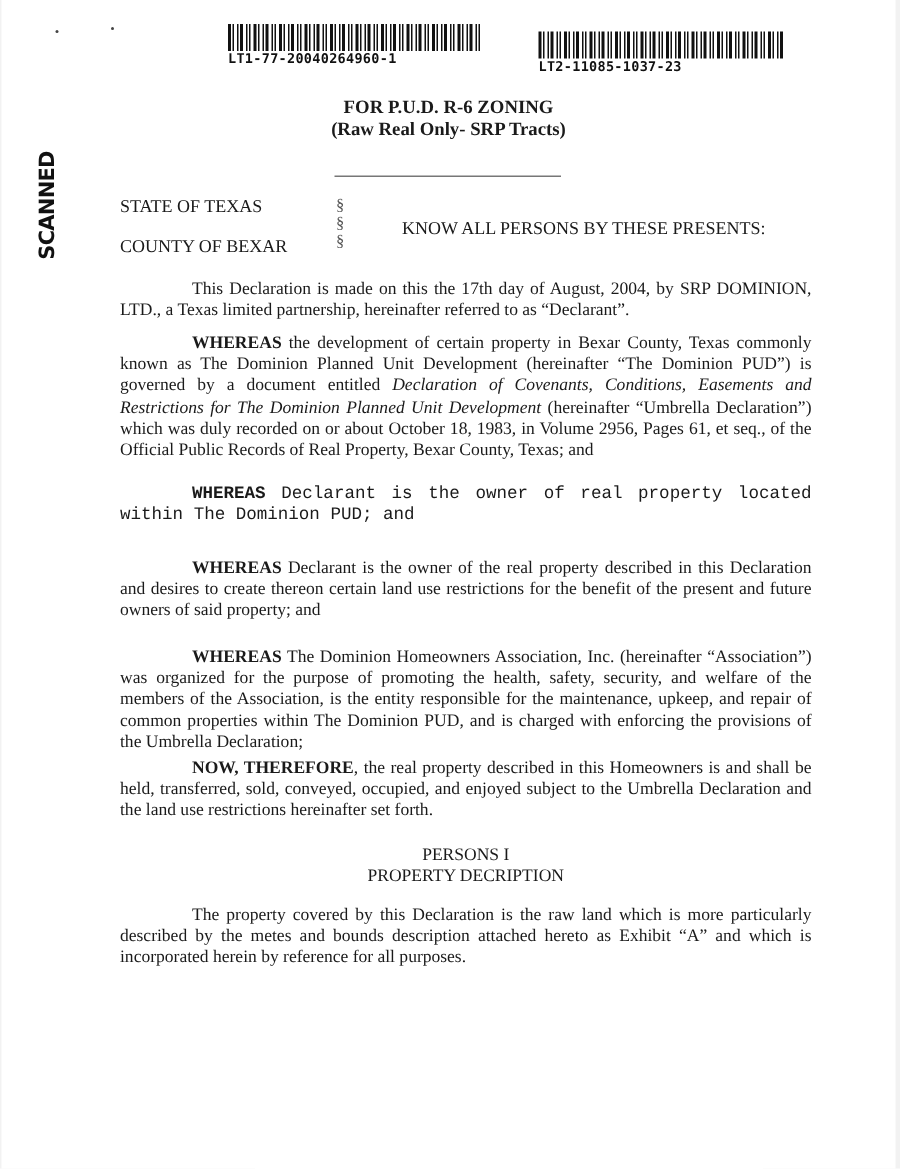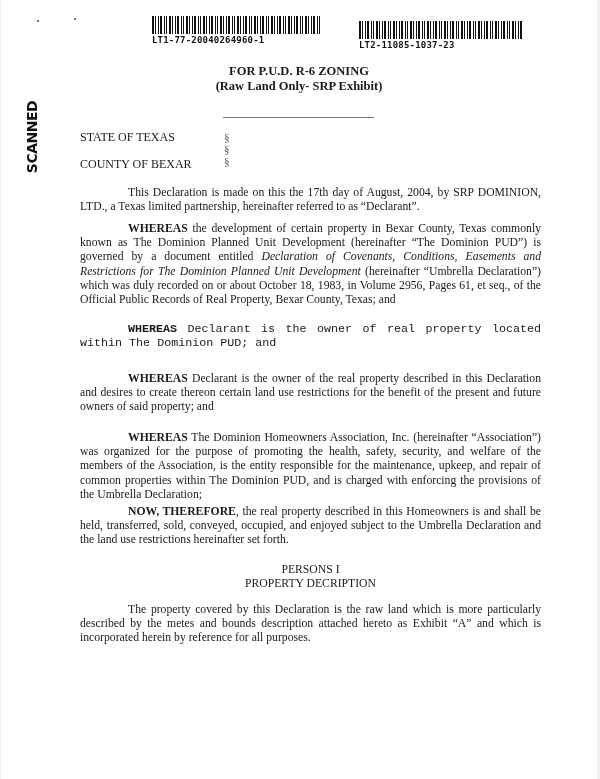--- a/index.html
+++ b/index.html
@@ -183,29 +183,30 @@
       </div>
     <div class="barcode-text">LT2-11085-1037-23</div>
   </div>
 
   <div class="stamp">
     <span>SCANNED</span>
   </div>
 
   <div class="title">
     <div>FOR P.U.D. R-6 ZONING</div>
-    <div>(Raw Land Only- SRP Exhibit)</div>
+    <div>(Raw Real Only- SRP Tracts)</div>
   </div>
   <div class="title-rule"></div>
 
   <div class="caption" style="left:79px;top:130px;">STATE OF TEXAS</div>
   <div class="caption" style="left:79px;top:157px;">COUNTY OF BEXAR</div>
   <div class="sect" style="left:223px;top:131px;">§</div>
   <div class="sect" style="left:223px;top:143px;">§</div>
   <div class="sect" style="left:223px;top:155px;">§</div>
+  <div class="caption" style="left:267px;top:145px;">KNOW ALL PERSONS BY THESE PRESENTS:</div>
 
   <div class="para" style="top:186px;">
     <span class="indent"></span><span>This Declaration is made on this the 17th day of August, 2004, by SRP DOMINION, LTD., a Texas limited partnership, hereinafter referred to as “Declarant”.</span>
   </div>
 
   <div class="para" style="top:222px;">
     <span class="indent"></span><b>WHEREAS</b><span> the development of certain property in Bexar County, Texas commonly known as The Dominion Planned Unit Development (hereinafter “The Dominion PUD”) is governed by a document entitled </span><i>Declaration of Covenants, Conditions, Easements and Restrictions for The Dominion Planned Unit Development</i><span> (hereinafter “Umbrella Declaration”) which was duly recorded on or about October 18, 1983, in Volume 2956, Pages 61, et seq., of the Official Public Records of Real Property, Bexar County, Texas; and</span>
   </div>
 
   <div class="para" style="top:322px;font-family:Liberation Mono, monospace;">

